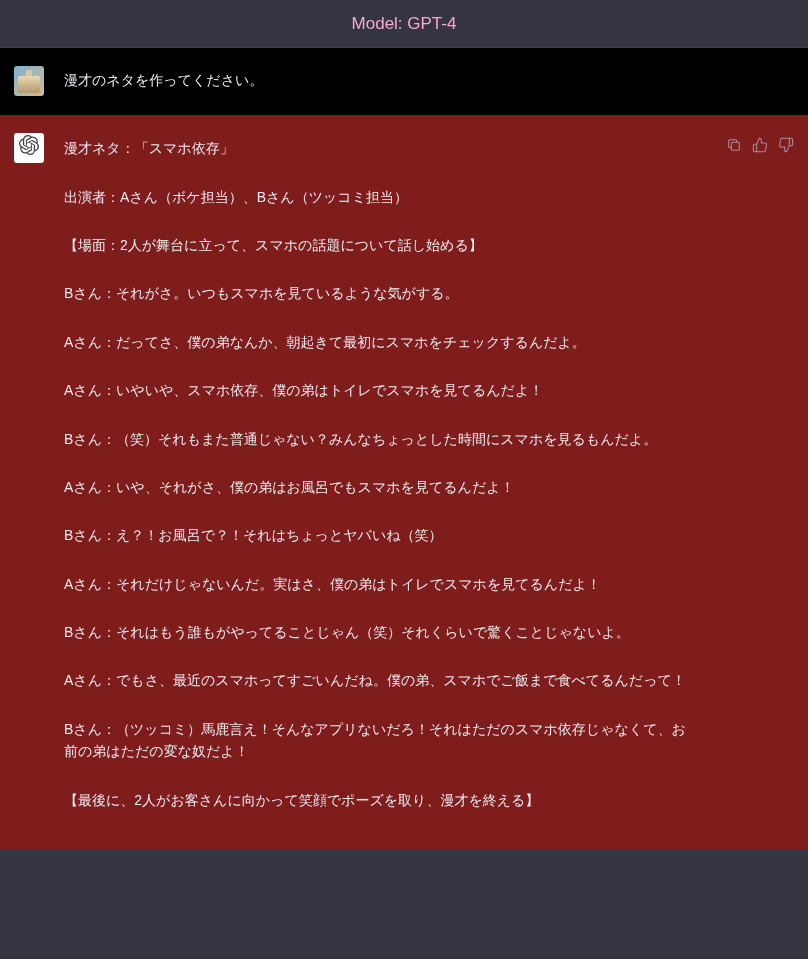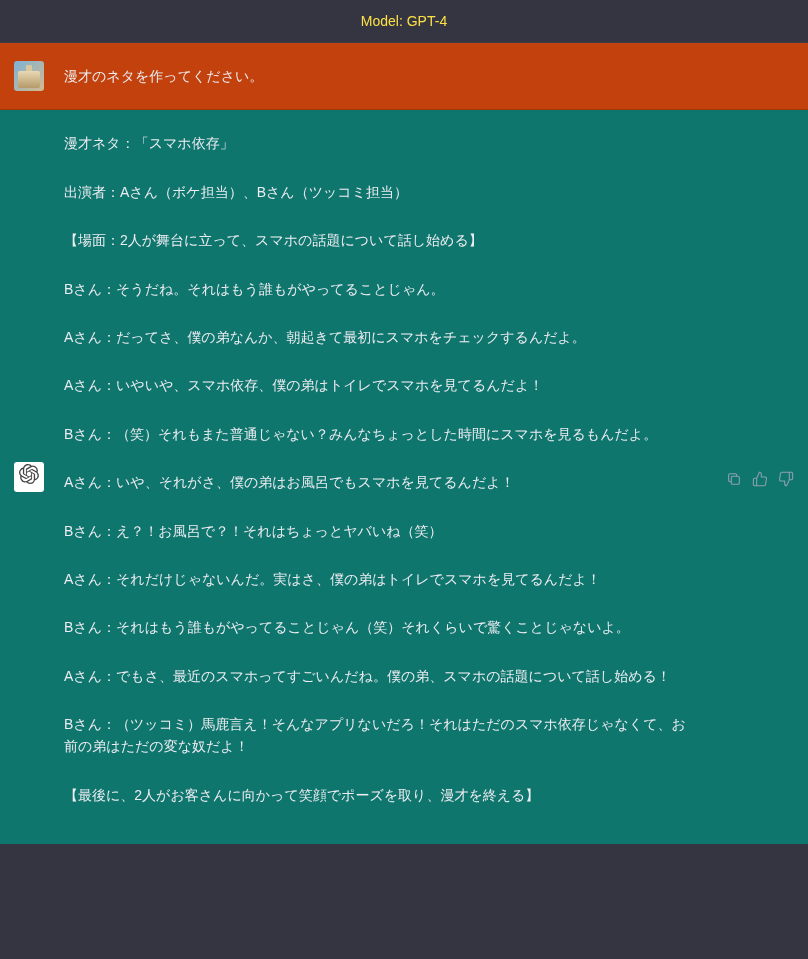--- a/index.html
+++ b/index.html
@@ -8,37 +8,37 @@
     color: #ececf1;
     font-family: -apple-system, BlinkMacSystemFont, "Segoe UI", "Helvetica Neue", "Hiragino Sans", "Meiryo", sans-serif;
     font-size: 14px;
     line-height: 1.6;
     width: 808px;
   }
   .header {
     background: #343541;
     text-align: center;
     padding: 10px 16px;
-    color: #fde047;
-    font-size: 14px;
+    color: #f9a8d4;
+    font-size: 17px;
     border-bottom: 1px solid rgba(255,255,255,0.05);
   }
   .turn {
     padding: 18px 14px;
     display: flex;
     align-items: flex-start;
     gap: 20px;
   }
   .turn.user {
-    background: #c2410c;
+    background: #000000;
     border-bottom: 1px solid rgba(0,0,0,0.15);
+    font-family: Liberation Serif, serif;
   }
   .turn.assistant {
-    background: #0f766e;
-    align-items: center;
+    background: #7f1d1d;
   }
   .avatar {
     width: 30px;
     height: 30px;
     border-radius: 3px;
     flex-shrink: 0;
     display: flex;
     align-items: center;
     justify-content: center;
     position: relative;
@@ -108,29 +108,29 @@
     <span>
       <svg viewBox="0 0 24 24" fill="currentColor" stroke="none">
         <path d="M22.28 9.82a5.99 5.99 0 0 0-.52-4.91 6.05 6.05 0 0 0-6.51-2.9A6.07 6.07 0 0 0 4.98 4.18a5.98 5.98 0 0 0-4 2.9 6.05 6.05 0 0 0 .74 7.1 5.99 5.99 0 0 0 .52 4.91 6.05 6.05 0 0 0 6.51 2.9A5.98 5.98 0 0 0 13.26 24a6.06 6.06 0 0 0 5.77-4.21 5.99 5.99 0 0 0 4-2.9 6.08 6.08 0 0 0-.75-7.07zm-9.02 12.61a4.48 4.48 0 0 1-2.88-1.04l.14-.08 4.78-2.76a.8.8 0 0 0 .39-.68v-6.74l2.02 1.17a.07.07 0 0 1 .04.06v5.58a4.5 4.5 0 0 1-4.49 4.49zm-9.66-4.13a4.47 4.47 0 0 1-.54-3.01l.14.09 4.78 2.76a.77.77 0 0 0 .78 0l5.84-3.37v2.33a.08.08 0 0 1-.03.06L9.74 19.95a4.5 4.5 0 0 1-6.14-1.65zM2.34 7.9a4.49 4.49 0 0 1 2.35-1.97v5.69a.78.78 0 0 0 .39.68l5.84 3.37-2.02 1.17a.07.07 0 0 1-.07 0L4 13.95A4.5 4.5 0 0 1 2.34 7.9zm16.6 3.86L13.1 8.4l2.02-1.16a.07.07 0 0 1 .07 0l4.83 2.79a4.49 4.49 0 0 1-.68 8.1v-5.69a.8.8 0 0 0-.4-.68zm2.01-3.03l-.14-.09-4.78-2.77a.78.78 0 0 0-.79 0L9.41 9.24V6.91a.07.07 0 0 1 .03-.06l4.83-2.79a4.5 4.5 0 0 1 6.68 4.66zM8.31 12.86L6.29 11.7a.08.08 0 0 1-.04-.06V6.06a4.5 4.5 0 0 1 7.37-3.45l-.14.08L8.7 5.45a.78.78 0 0 0-.39.68zm1.1-2.37l2.6-1.5 2.6 1.5v3l-2.6 1.5-2.6-1.5z"></path>
       </svg>
     </span>
   </div>
   <div class="content" id="assistant-content">
       <p>漫才ネタ：「スマホ依存」</p>
       <p>出演者：Aさん（ボケ担当）、Bさん（ツッコミ担当）</p>
       <p>【場面：2人が舞台に立って、スマホの話題について話し始める】</p>
-      <p>Bさん：そうだね。それはもう誰もがやってることじゃん。</p>
+      <p>Bさん：それがさ。いつもスマホを見ているような気がする。</p>
       <p>Aさん：だってさ、僕の弟なんか、朝起きて最初にスマホをチェックするんだよ。</p>
       <p>Aさん：いやいや、スマホ依存、僕の弟はトイレでスマホを見てるんだよ！</p>
       <p>Bさん：（笑）それもまた普通じゃない？みんなちょっとした時間にスマホを見るもんだよ。</p>
       <p>Aさん：いや、それがさ、僕の弟はお風呂でもスマホを見てるんだよ！</p>
       <p>Bさん：え？！お風呂で？！それはちょっとヤバいね（笑）</p>
       <p>Aさん：それだけじゃないんだ。実はさ、僕の弟はトイレでスマホを見てるんだよ！</p>
       <p>Bさん：それはもう誰もがやってることじゃん（笑）それくらいで驚くことじゃないよ。</p>
-      <p>Aさん：でもさ、最近のスマホってすごいんだね。僕の弟、スマホの話題について話し始める！</p>
+      <p>Aさん：でもさ、最近のスマホってすごいんだね。僕の弟、スマホでご飯まで食べてるんだって！</p>
       <p>Bさん：（ツッコミ）馬鹿言え！そんなアプリないだろ！それはただのスマホ依存じゃなくて、お前の弟はただの変な奴だよ！</p>
       <p>【最後に、2人がお客さんに向かって笑顔でポーズを取り、漫才を終える】</p>
     </div>
   <div class="actions">
     <span class="ico">
       <svg viewBox="0 0 24 24">
           <rect x="8" y="8" width="12" height="12" rx="2"></rect>
           <path d="M16 8V6a2 2 0 0 0-2-2H6a2 2 0 0 0-2 2v8a2 2 0 0 0 2 2h2"></path>
         </svg>
     </span>

